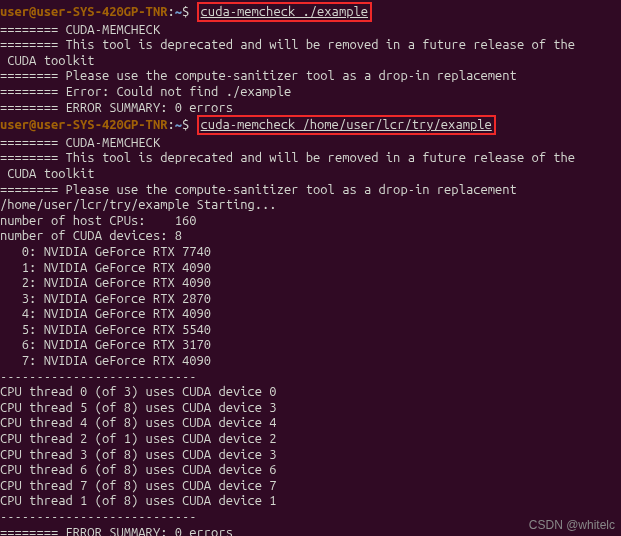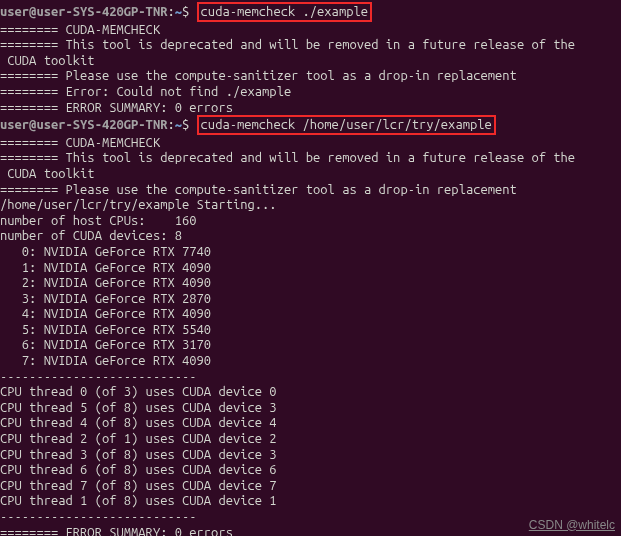--- a/index.html
+++ b/index.html
@@ -9,36 +9,36 @@
       font-family: 'Ubuntu Mono', 'Consolas', monospace;
       font-size: 13px;
       line-height: 1.2;
       width: 621px;
       height: 536px;
       overflow: hidden;
       position: relative;
       padding: 2px 0;
     }
     .line { white-space: pre; }
-    .user { color: #a3a3a3; font-weight: bold; }
+    .user { color: #a16207; font-weight: bold; }
     .path { color: #729fcf; font-weight: bold; }
     .prompt-sym { color: #d3d7cf; }
     .cmd-highlight {
       border: 2px solid #ef2929;
       padding: 0 2px;
       display: inline-block;
+      text-decoration: underline;
     }
     .watermark {
       position: absolute;
       bottom: 4px;
       right: 6px;
       color: #888;
       font-size: 12px;
       font-family: sans-serif;
-      text-decoration: underline;
     }
   </style>
 </head>
 <body>
 
 <div class="line"><span class="user">user@user-SYS-420GP-TNR</span><span>:</span><span class="path">~</span><span class="prompt-sym">$ </span><span class="cmd-highlight">cuda-memcheck ./example</span></div>
 <div class="line">======== CUDA-MEMCHECK</div>
 <div class="line">======== This tool is deprecated and will be removed in a future release of the</div>
 <div class="line"> CUDA toolkit</div>
 <div class="line">======== Please use the compute-sanitizer tool as a drop-in replacement</div>

